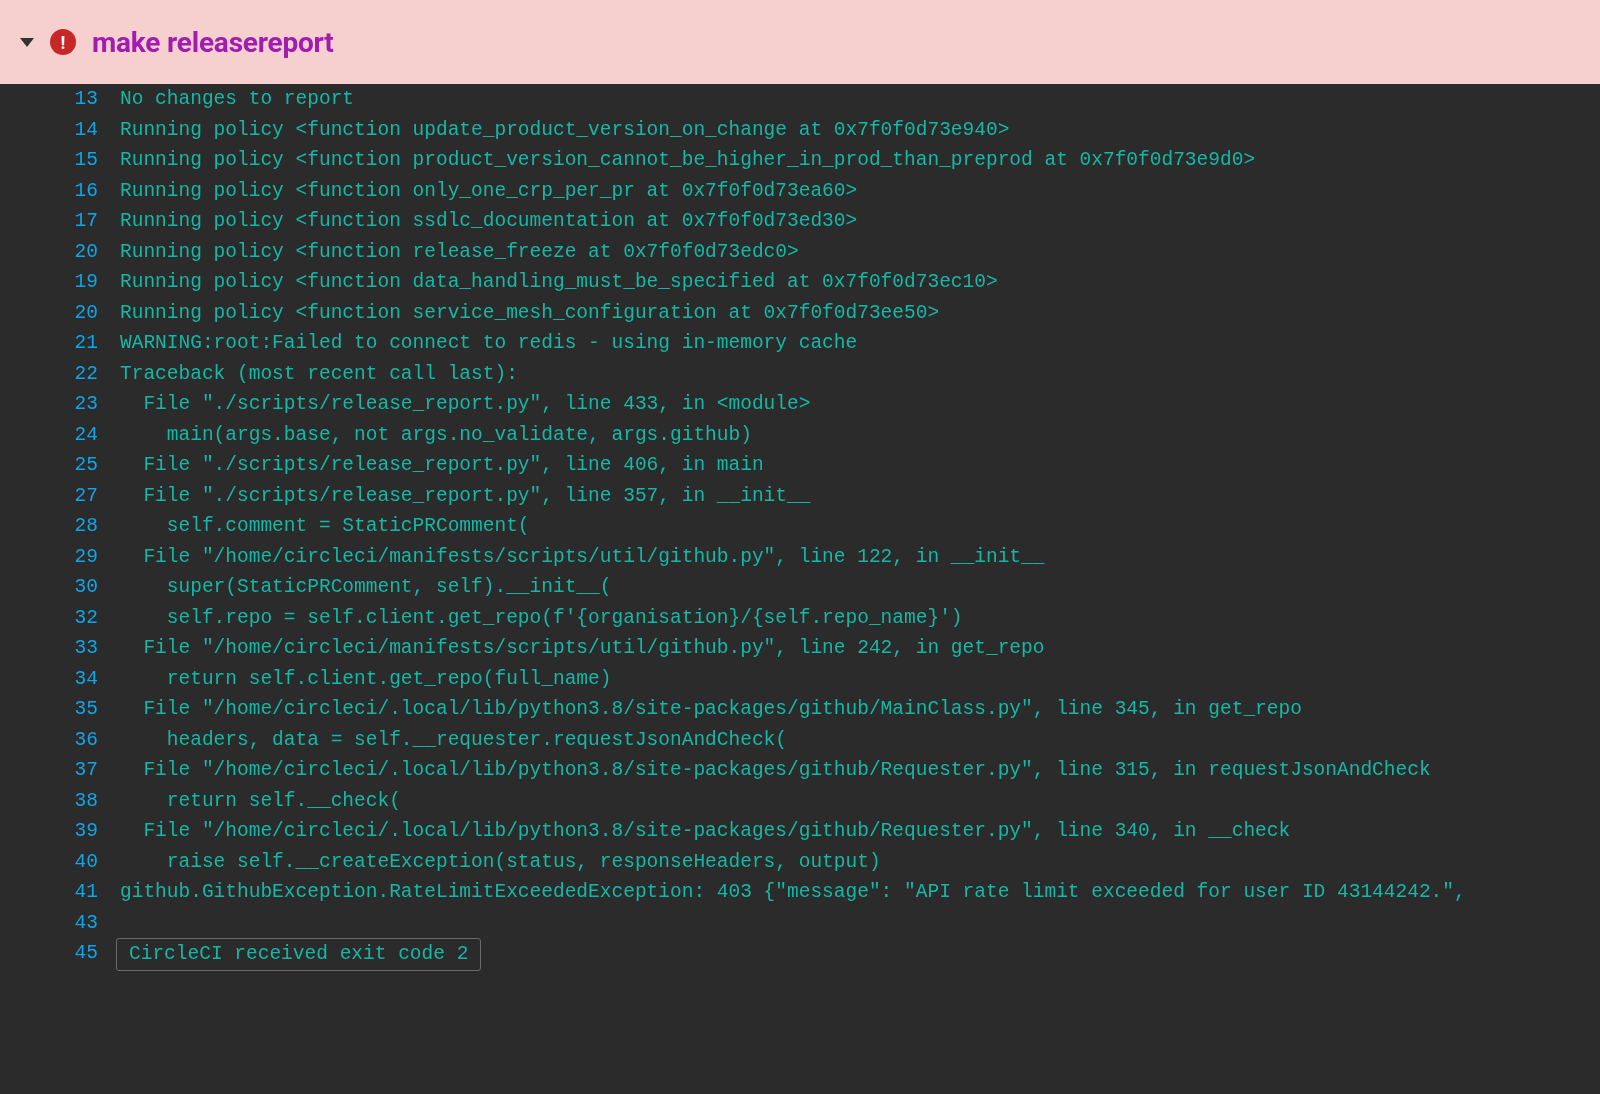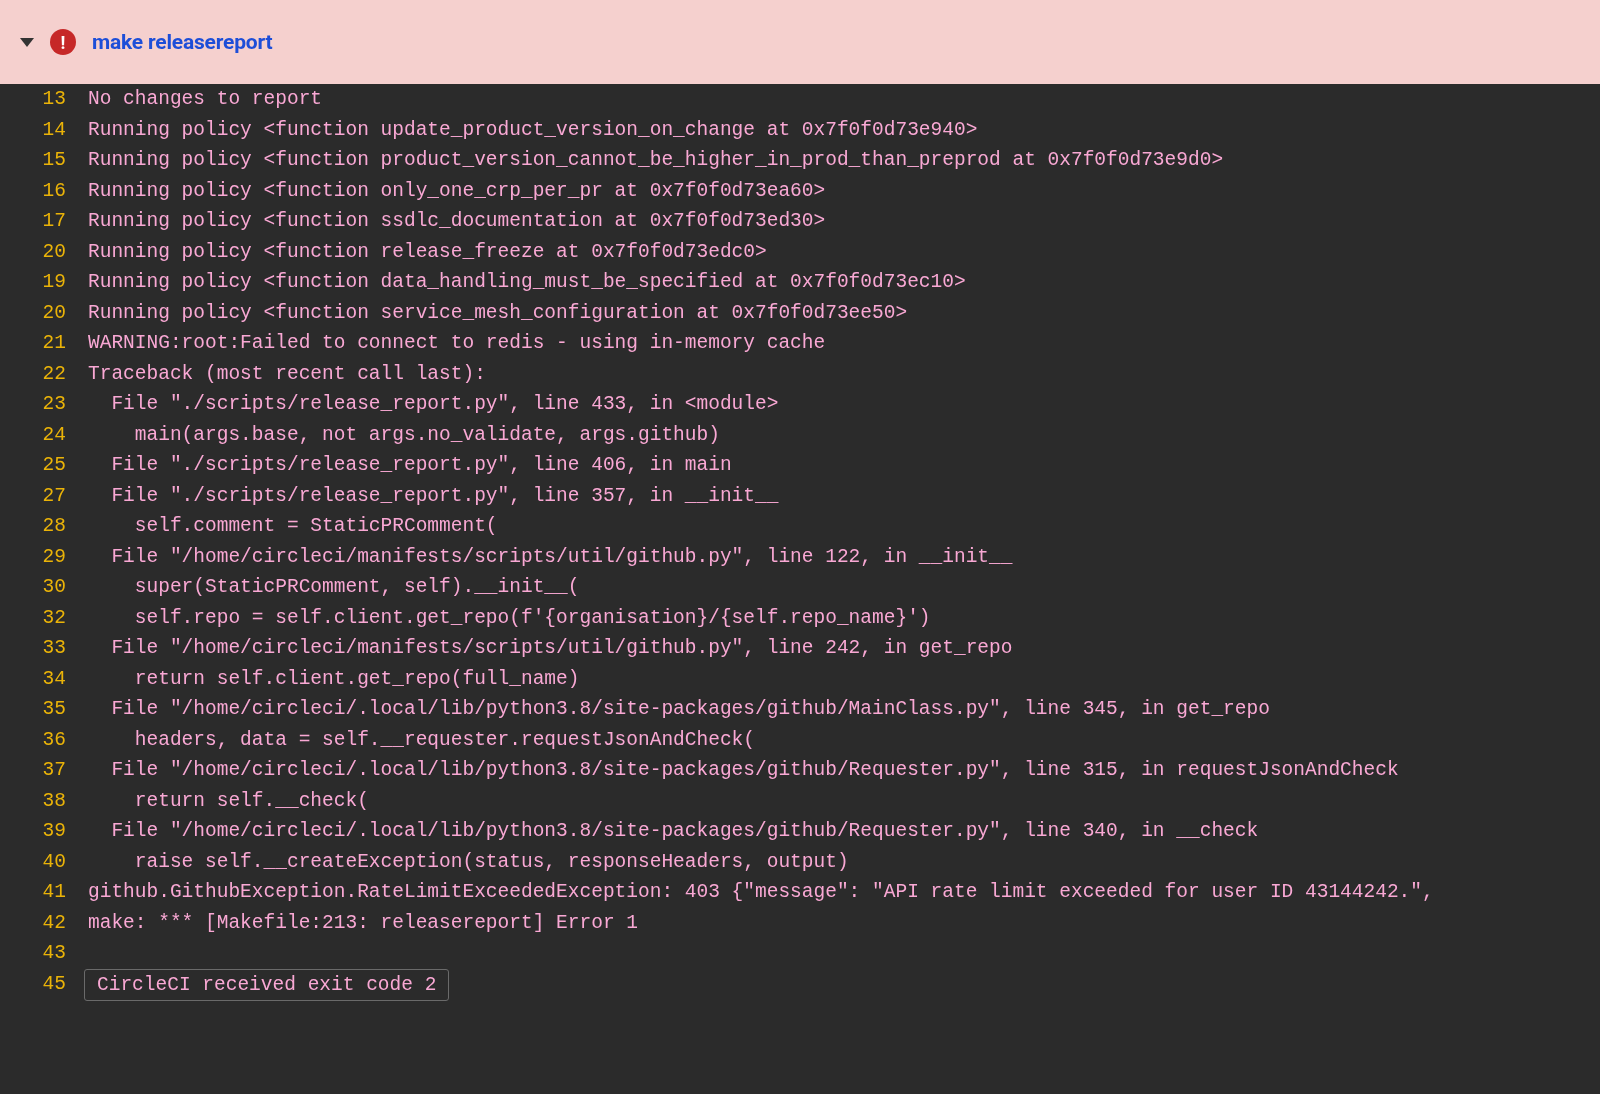--- a/index.html
+++ b/index.html
@@ -32,46 +32,46 @@
       border-radius: 50%;
       background: #c62828;
       color: #fff;
       display: flex;
       align-items: center;
       justify-content: center;
       font-weight: bold;
       font-size: 18px;
     }
     .step-title {
-      font-size: 21px;
+      font-size: 28px;
       font-weight: 700;
-      color: #1d4ed8;
+      color: #a21caf;
       letter-spacing: -0.2px;
     }
     .terminal {
       background: #2b2b2b;
       font-family: "SF Mono", "Monaco", "Consolas", "Courier New", monospace;
       font-size: 19.5px;
       line-height: 30.5px;
       padding-top: 0px;
     }
     .line {
       display: flex;
       white-space: pre;
     }
     .gutter {
-      width: 88px;
+      width: 120px;
       text-align: right;
       padding-right: 22px;
-      color: #eab308;
+      color: #0ea5e9;
       user-select: none;
       flex-shrink: 0;
     }
     .content {
-      color: #f9a8d4;
+      color: #14b8a6;
       flex: 1;
       overflow: hidden;
     }
     .line.boxed {
       position: relative;
     }
     .line.boxed .content {
       border: 1px solid #6a6a6a;
       border-radius: 3px;
       padding: 0 12px;
@@ -110,16 +110,15 @@
     <div class="line"><div class="gutter">32</div><div class="content">    self.repo = self.client.get_repo(f'{organisation}/{self.repo_name}')</div></div>
     <div class="line"><div class="gutter">33</div><div class="content">  File "/home/circleci/manifests/scripts/util/github.py", line 242, in get_repo</div></div>
     <div class="line"><div class="gutter">34</div><div class="content">    return self.client.get_repo(full_name)</div></div>
     <div class="line"><div class="gutter">35</div><div class="content">  File "/home/circleci/.local/lib/python3.8/site-packages/github/MainClass.py", line 345, in get_repo</div></div>
     <div class="line"><div class="gutter">36</div><div class="content">    headers, data = self.__requester.requestJsonAndCheck(</div></div>
     <div class="line"><div class="gutter">37</div><div class="content">  File "/home/circleci/.local/lib/python3.8/site-packages/github/Requester.py", line 315, in requestJsonAndCheck</div></div>
     <div class="line"><div class="gutter">38</div><div class="content">    return self.__check(</div></div>
     <div class="line"><div class="gutter">39</div><div class="content">  File "/home/circleci/.local/lib/python3.8/site-packages/github/Requester.py", line 340, in __check</div></div>
     <div class="line"><div class="gutter">40</div><div class="content">    raise self.__createException(status, responseHeaders, output)</div></div>
     <div class="line"><div class="gutter">41</div><div class="content">github.GithubException.RateLimitExceededException: 403 {"message": "API rate limit exceeded for user ID 43144242.",</div></div>
-    <div class="line"><div class="gutter">42</div><div class="content">make: *** [Makefile:213: releasereport] Error 1</div></div>
     <div class="line"><div class="gutter">43</div><div class="content"></div></div>
     <div class="line boxed"><div class="gutter">45</div><div class="content">CircleCI received exit code 2</div></div>
   </div>
 
 </body></html>

